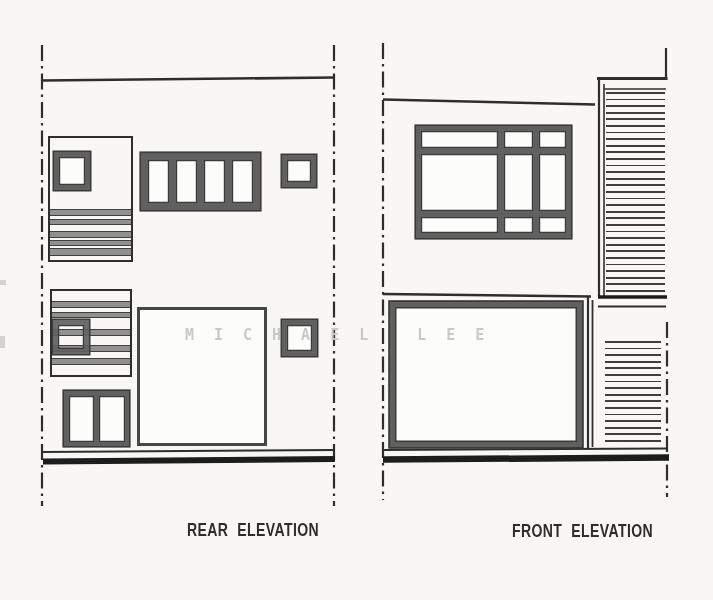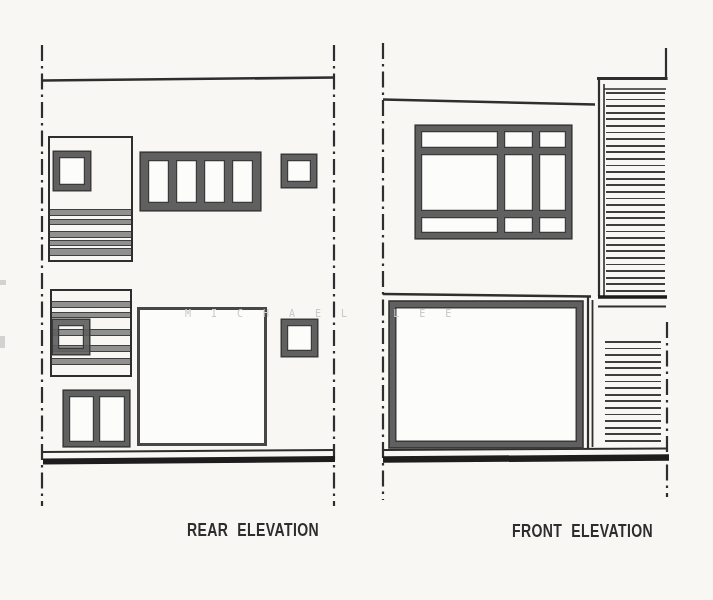--- a/index.html
+++ b/index.html
@@ -40,24 +40,25 @@
       var(--stripe,#3e3e3e) 0px, var(--stripe,#3e3e3e) 1.8px,
       transparent 1.8px, transparent 6.6px);
   }
   .elev-label{
     position:absolute;
     font-size:18px;font-weight:bold;color:var(--label_text,#2d2d2d);
     letter-spacing:.5px;word-spacing:6px;white-space:nowrap;
     transform:scaleX(.78);transform-origin:left top;
   }
   .watermark{
-    position:absolute;left:185px;top:308px;
+    position:absolute;left:185px;top:326px;
     font-family:"DejaVu Sans Mono",monospace;
-    font-size:10px;letter-spacing:20px;white-space:nowrap;
+    font-size:15px;letter-spacing:20px;white-space:nowrap;
     color:var(--watermark,#cacaca);
+    font-weight:bold;
   }
   .artifact{position:absolute;background:#b5b5b5;opacity:.55;}
 </style>
 </head>
 <body>
 
 <div class="canvas">
 
   <svg>
 

